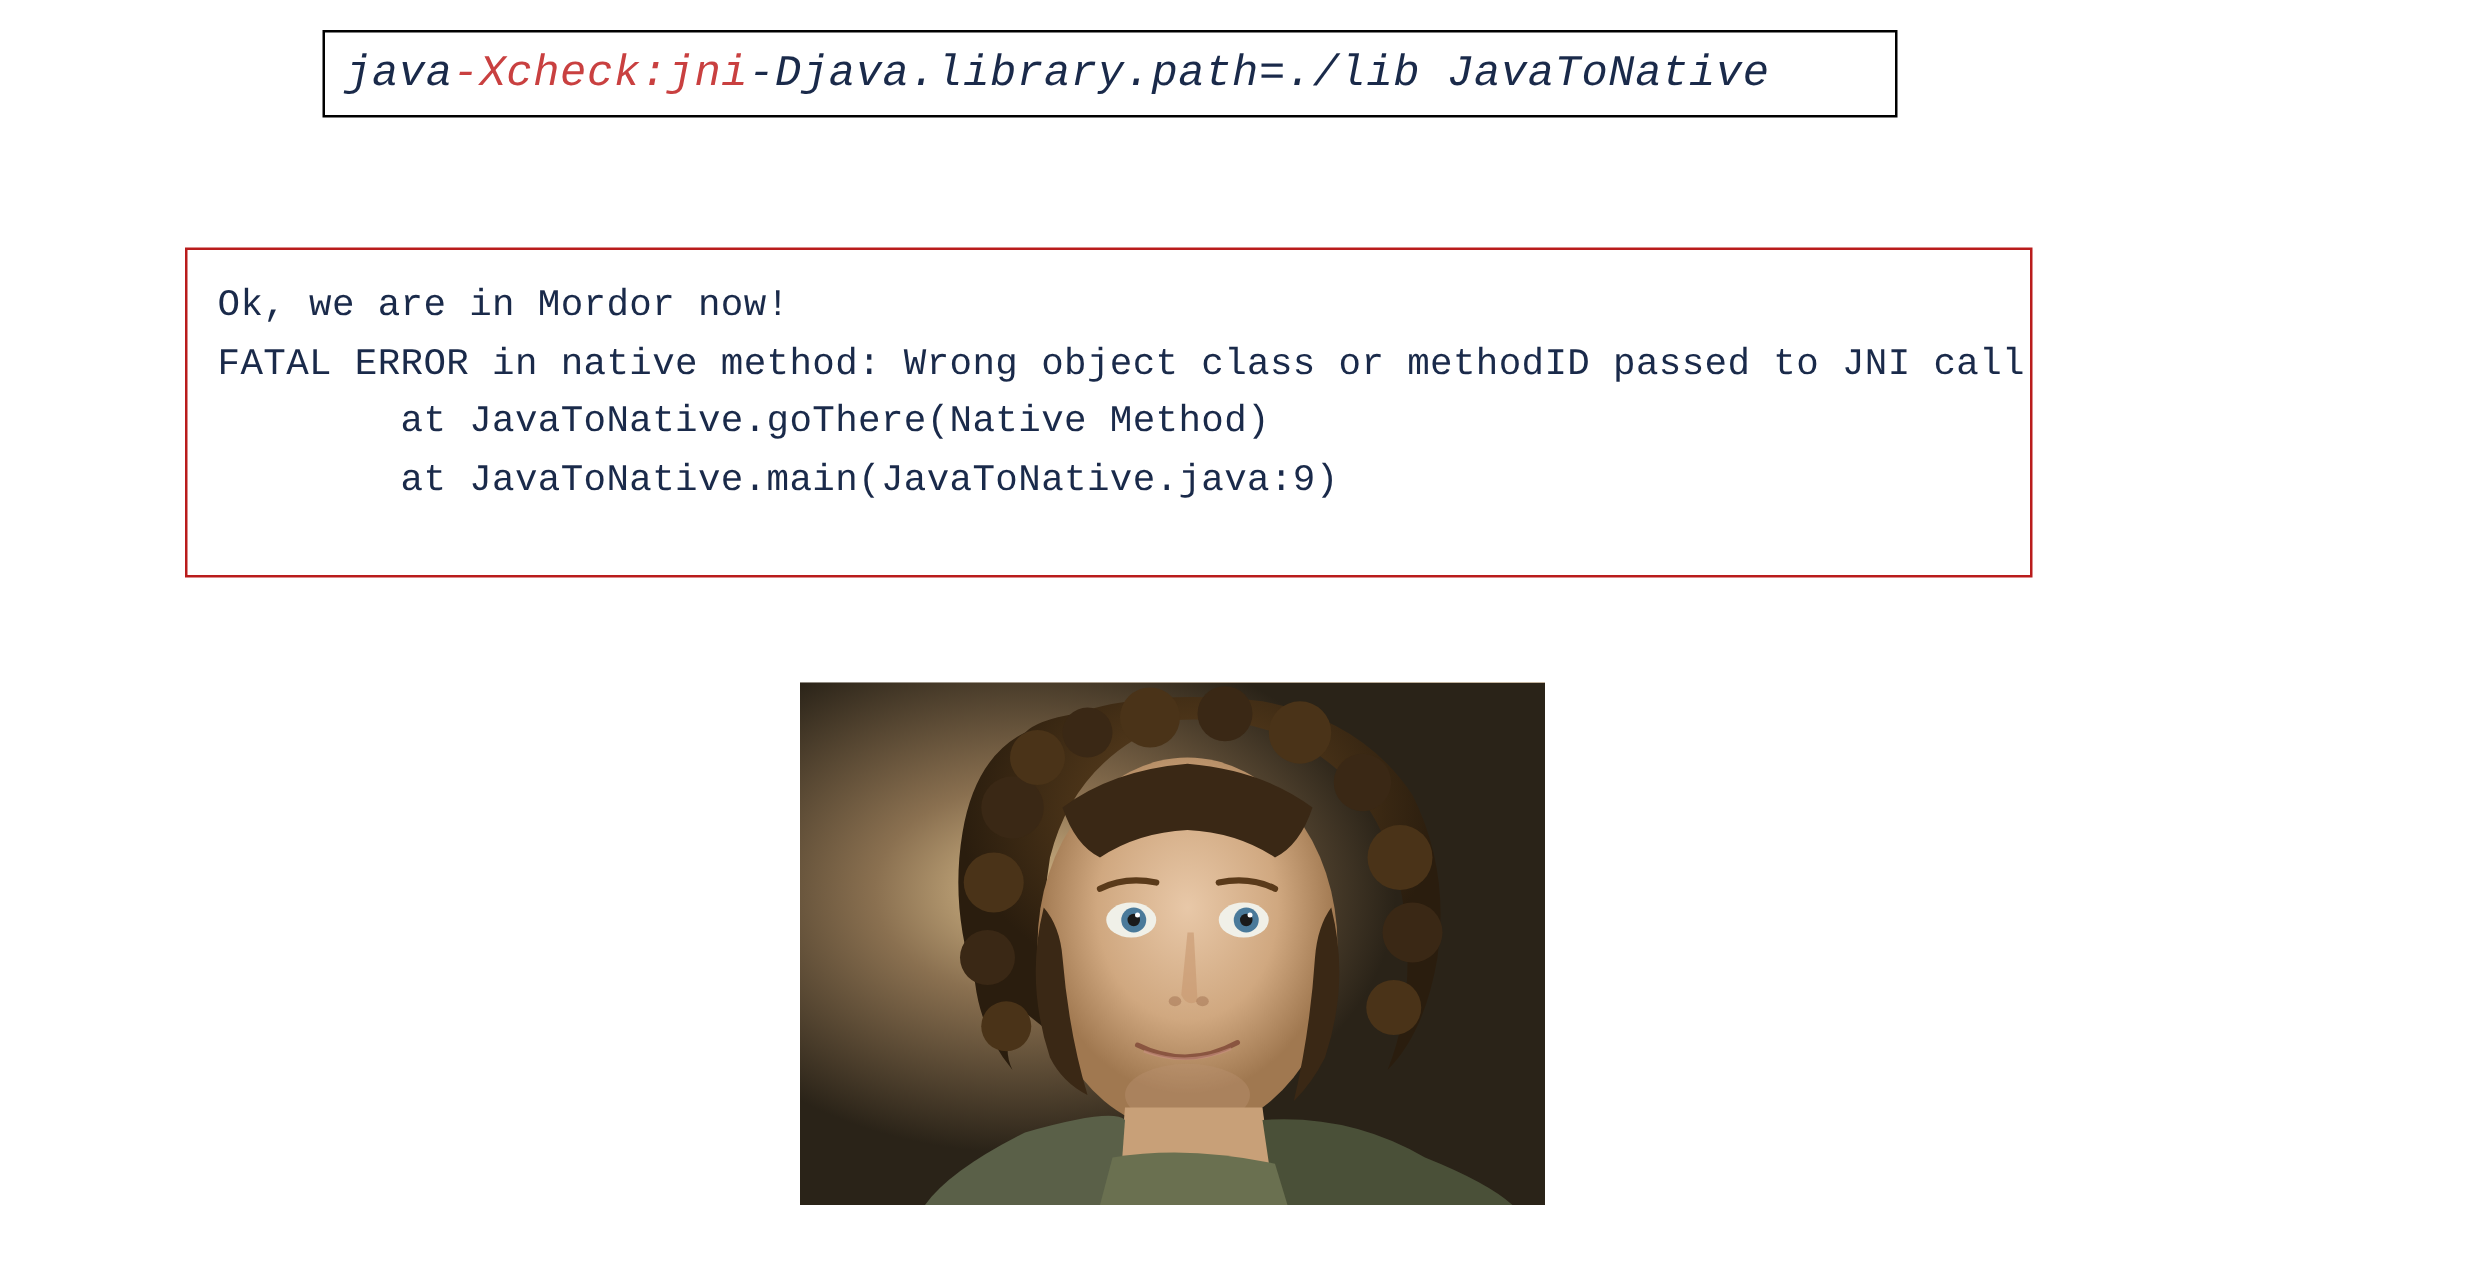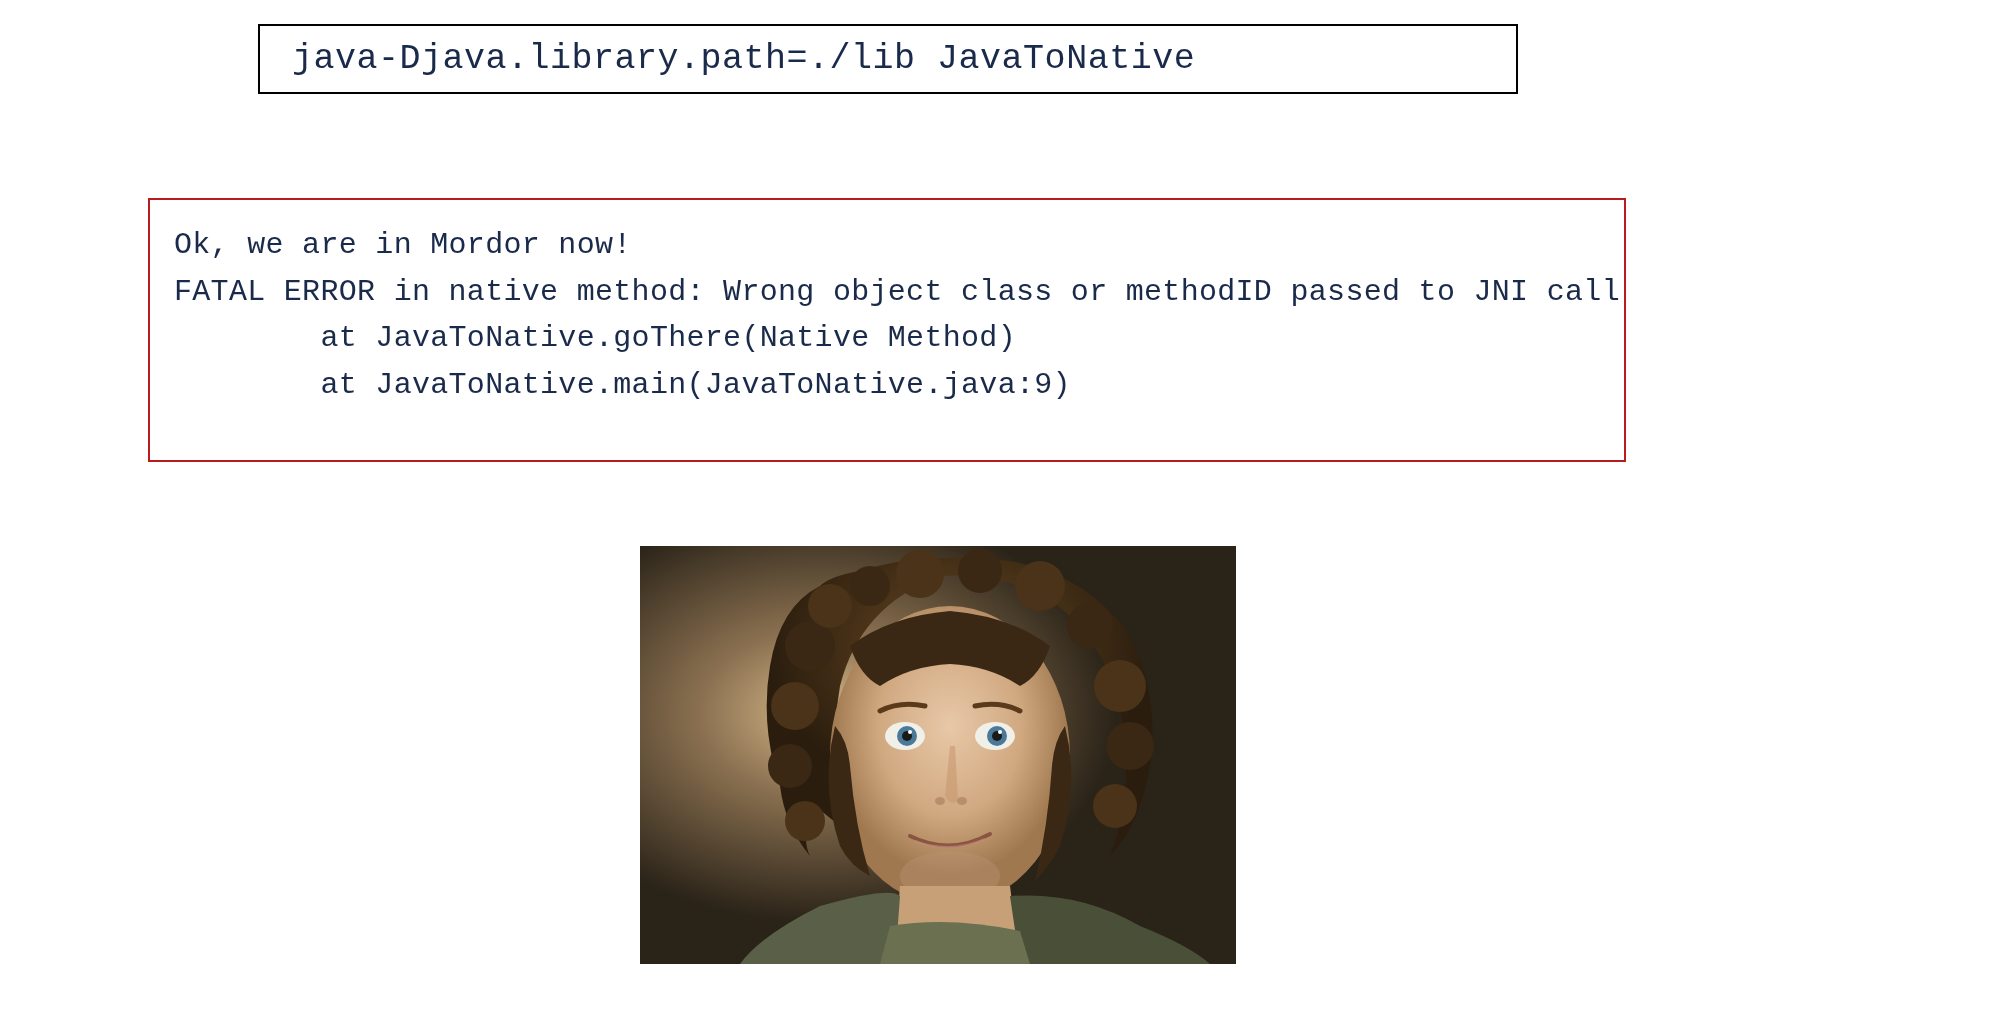--- a/index.html
+++ b/index.html
@@ -16,22 +16,23 @@
     }
     .command-box {
       position: absolute;
       top: 24px;
       left: 258px;
       width: 1260px;
       height: 70px;
       border: 2px solid #000;
       display: flex;
       align-items: center;
-      padding-left: 32px;
+      padding-left: 16px;
       font-size: 35px;
+      font-style: italic;
       color: #1a2a4a;
       letter-spacing: 0.5px;
     }
     .command-box .highlight {
       color: #c94040;
     }
     .output-box {
       position: absolute;
       top: 198px;
       left: 148px;
@@ -57,20 +58,21 @@
     .image-placeholder svg {
       width: 100%;
       height: 100%;
     }
   </style>
 </head>
 <body>
 
 <div class="command-box">
   <span>java </span>
+    <span class="highlight">-Xcheck:jni</span>
     <span> -Djava.library.path=./lib JavaToNative</span>
 </div>
 
 <div class="output-box"><span>Ok, we are in Mordor now!</span>
 <span>FATAL ERROR in native method: Wrong object class or methodID passed to JNI call</span>
 <span>        at JavaToNative.goThere(Native Method)</span>
 <span>        at JavaToNative.main(JavaToNative.java:9)</span></div>
 
 <div class="image-placeholder">
   <svg viewBox="0 0 596 418" xmlns="http://www.w3.org/2000/svg">

